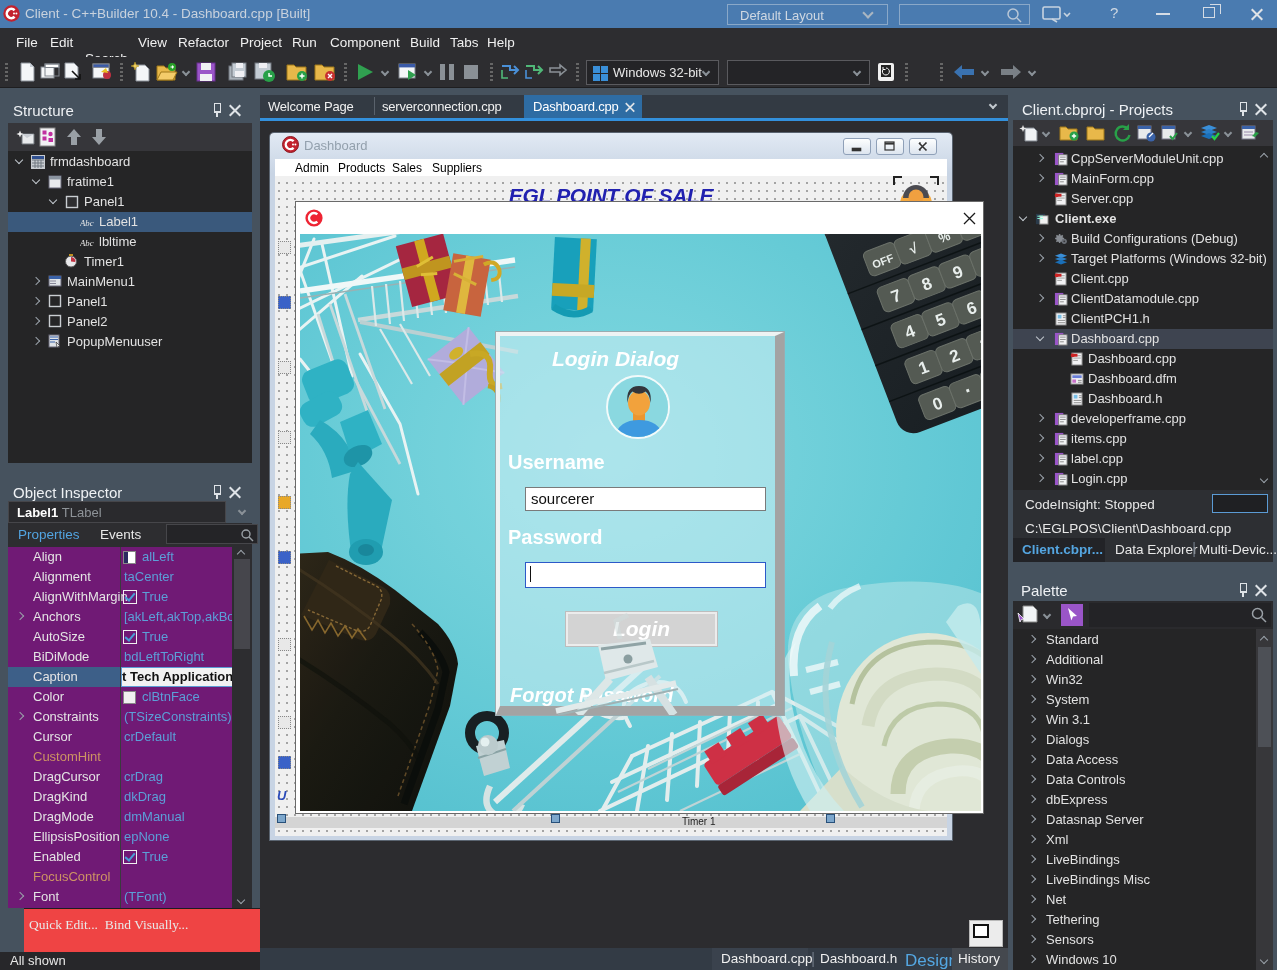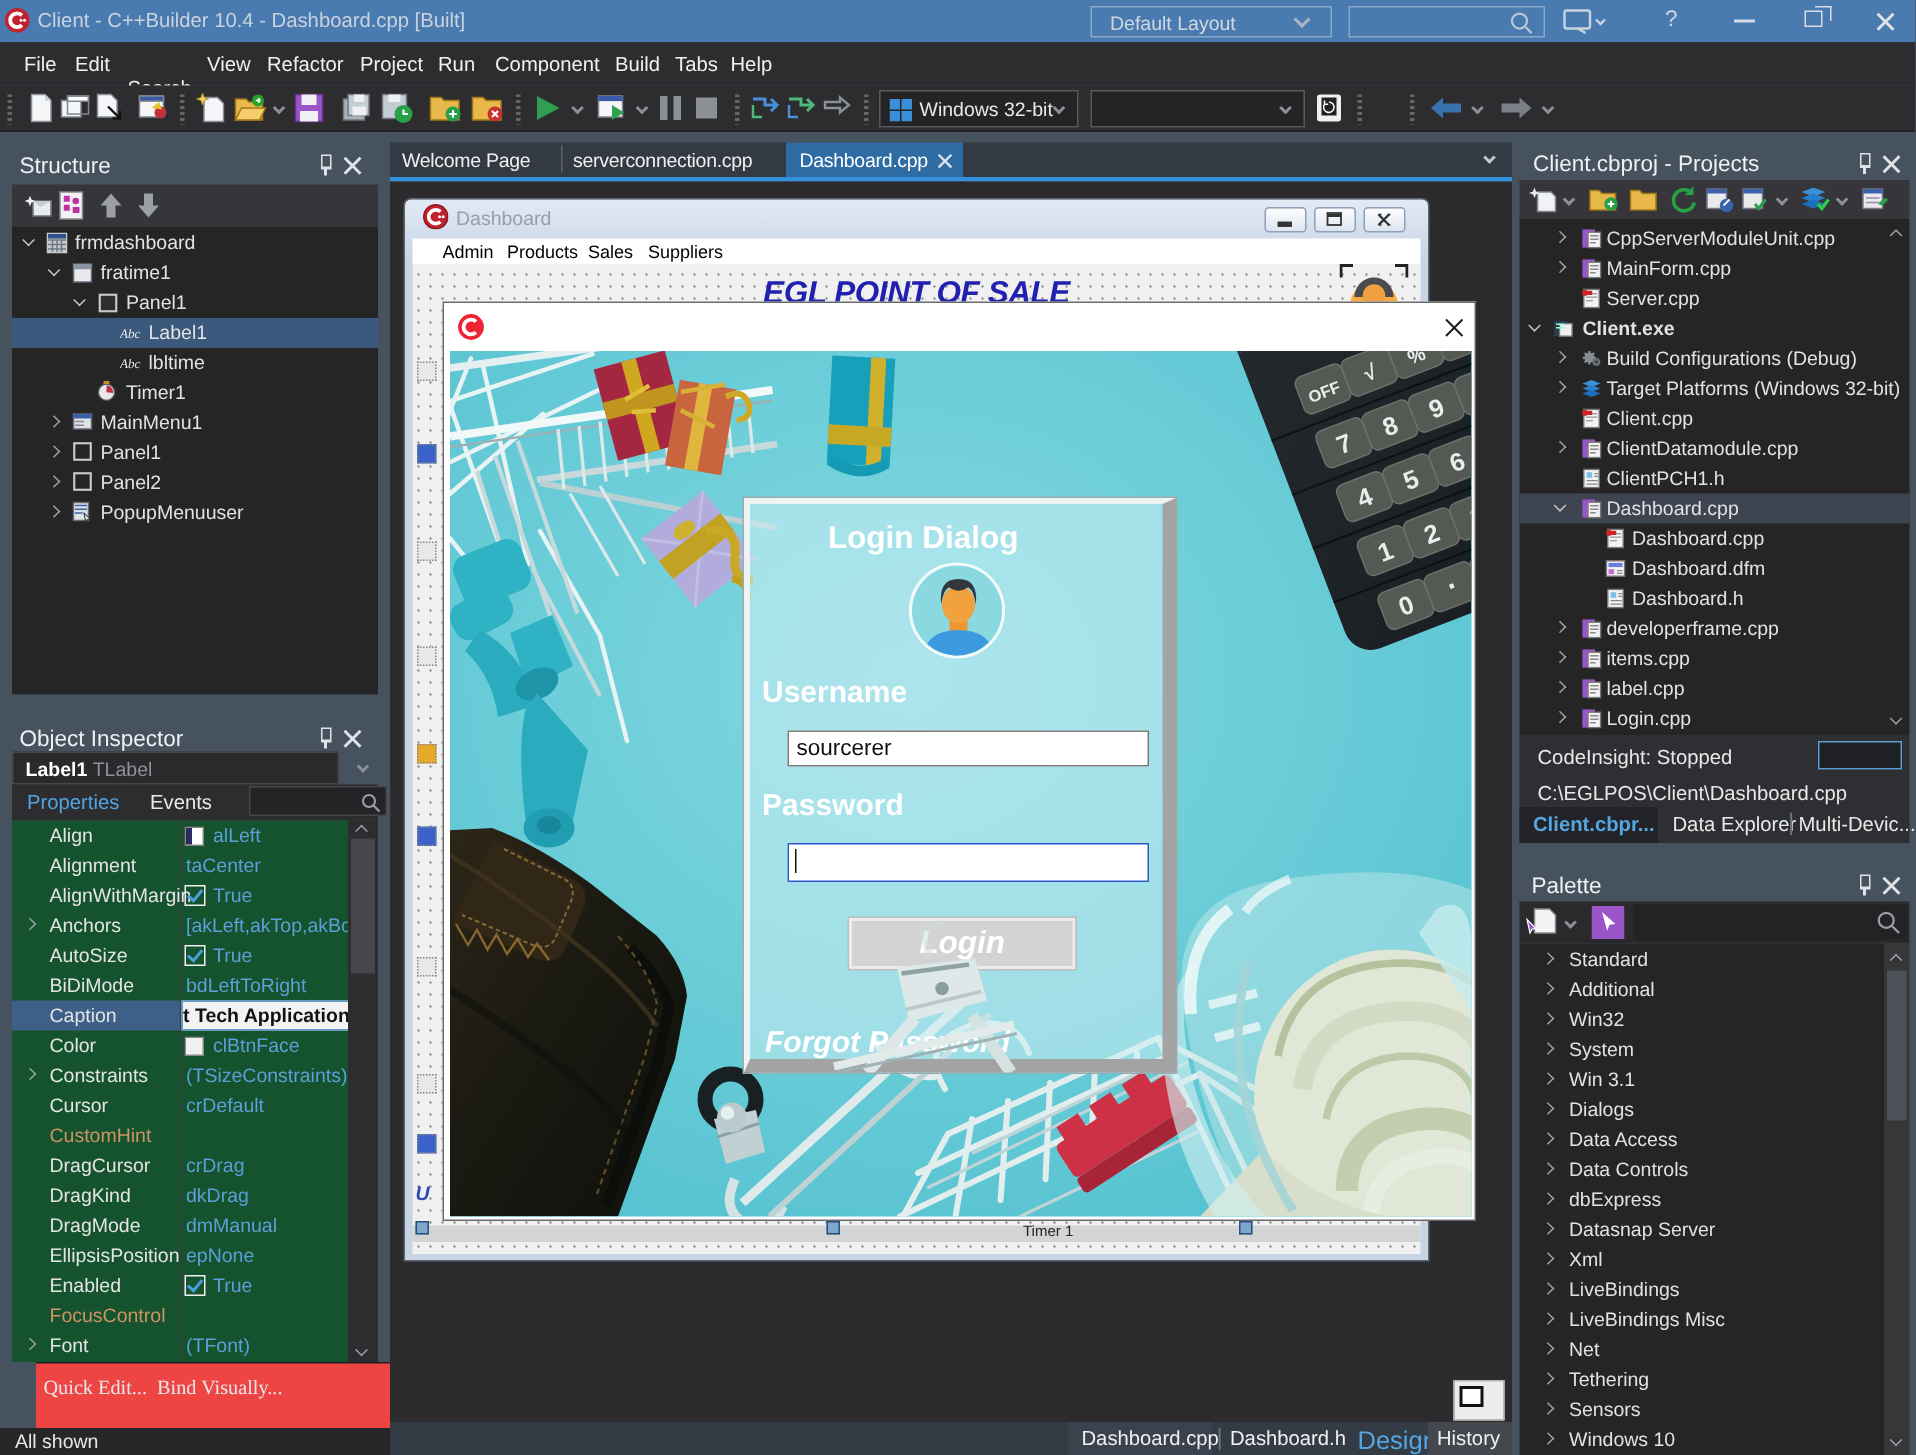--- a/index.html
+++ b/index.html
@@ -303,21 +303,21 @@
   <div class="abs" style="left:8px;top:435px;width:244px;height:24px;background:#2d2d30;">
     <div class="abs" style="left:10px;top:4px;font-size:13.5px;color:#52a4e0;">Properties</div>
     <div class="abs" style="left:92px;top:4px;font-size:13.5px;color:#e8e8e8;">Events</div>
     <div class="abs" style="left:158px;top:1px;width:92px;height:20px;background:#242427;border:1px solid #46464a;"></div>
     <svg class="abs" style="left:232px;top:5px" width="14" height="14" viewBox="0 0 14 14">
         <circle cx="6" cy="6" r="4" fill="none" stroke="#9aa0a6" stroke-width="1.4"></circle>
         <path d="M9 9l4 4" stroke="#9aa0a6" stroke-width="1.4"></path>
       </svg>
   </div>
 
-  <div class="abs" id="oigrid" style="left:8px;top:459px;width:244px;height:361px;background:#14532d;">
+  <div class="abs" id="oigrid" style="left:8px;top:459px;width:244px;height:361px;background:#701a75;">
     <div class="abs" style="left:112px;top:0;width:1px;height:361px;background:#3a3a3e;"></div>
 
     <div class="row pn" style="top:0px;">Align</div>
       <div class="row pv" style="top:0px;left:134px;">alLeft</div>
     <svg class="abs" style="left:115px;top:4px" width="13" height="13" viewBox="0 0 13 13">
         <rect x=".5" y=".5" width="12" height="12" fill="#fff" stroke="#888"></rect>
         <rect x="1" y="1" width="4" height="11" fill="#2a2a60"></rect>
       </svg>
     <div class="row pn" style="top:20px;">Alignment</div>
       <div class="row pv" style="top:20px;">taCenter</div>
@@ -684,21 +684,21 @@
         <path d="M560 352 q-20 8 -30 22" fill="none" stroke="#fff" stroke-width="6" opacity=".7"></path>
         <path d="M506 436 l32 -8 M510 458 l30 -8" stroke="#fff" stroke-width="6" opacity=".75"></path>
         <path d="M532 408 q-22 80 30 165" fill="none" stroke="#aad6da" stroke-width="6" opacity=".9"></path>
         <path d="M658 372 q23 -12 23 28 l0 40 q-20 -30 -35 -52z" fill="#cdeff1" opacity=".8"></path>
       </g>
       <rect width="681" height="577" fill="#3aa8ba" opacity="0.05"></rect>
     </svg>
     </div>
 
     <div class="abs" id="loginpanel" style="left:200px;top:130px;width:288px;height:383px;border-top:4px solid #eef3f3;border-left:4px solid #eef3f3;border-right:9px solid #a3a3a3;border-bottom:9px solid #a3a3a3;background:rgba(206,238,244,0.55);outline:1px solid #9bacb0;">
-      <div class="abs" style="left:0;top:11px;width:231px;text-align:center;font-size:21px;font-weight:bold;color:#fff;">Login Dialog</div>
+      <div class="abs" style="left:0;top:11px;width:231px;text-align:center;font-size:21px;font-weight:bold;font-style:italic;color:#fff;">Login Dialog</div>
       <div class="abs" style="left:106px;top:39px;width:64px;height:64px;border:2px solid #f2fafa;border-radius:50%;overflow:hidden;">
         <svg width="62" height="62" viewBox="0 0 62 62">
             <circle cx="31" cy="31" r="31" fill="#8ad8e0"></circle>
             <rect x="25" y="34" width="12" height="11" fill="#eb9630"></rect>
             <path d="M7 62 q2 -19 24 -19 q22 0 24 19z" fill="#3e9ae0"></path>
             <ellipse cx="31" cy="26" rx="11" ry="12.5" fill="#f2a23c"></ellipse>
             <path d="M19.5 26 q-2 -17 11.5 -17 q13.5 0 11.5 17 q-1 -9 -5 -11.5 q-6.5 4.5 -13 0 q-4 2.5 -5 11.5z" fill="#33363c"></path>
           </svg>
       </div>
       <div class="abs" style="left:8px;top:115px;font-size:20px;font-weight:bold;color:#fff;">Username</div>

